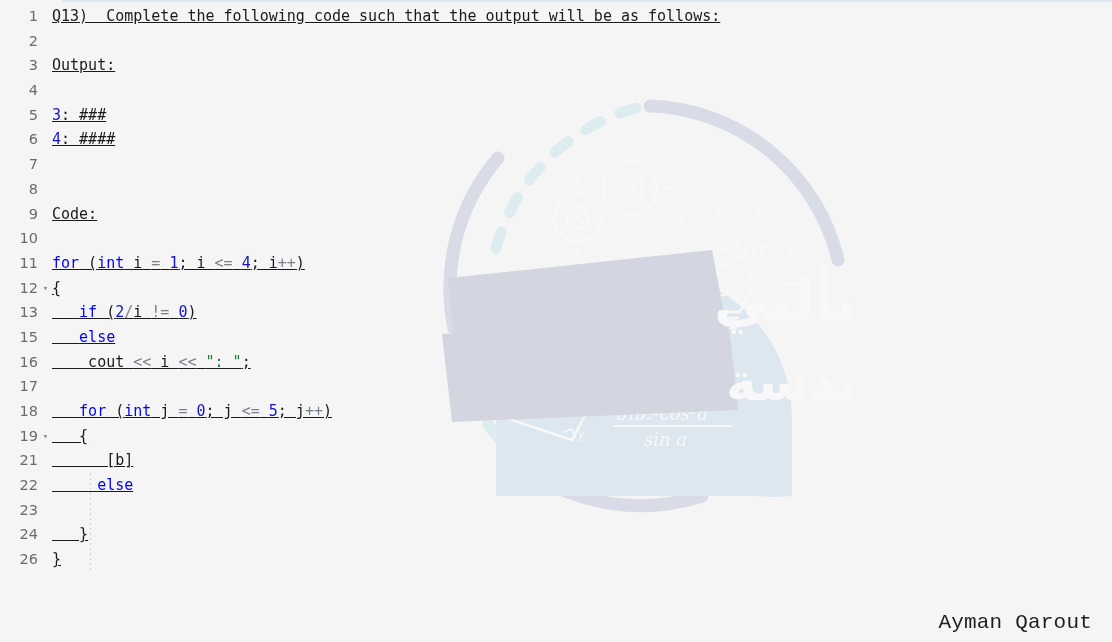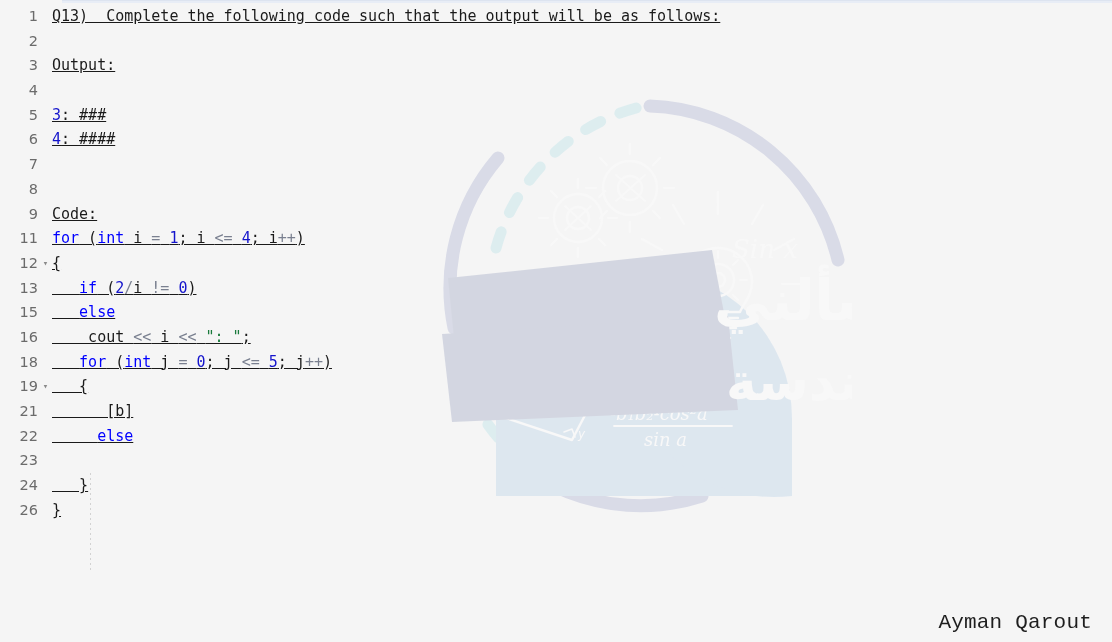--- a/index.html
+++ b/index.html
@@ -220,25 +220,27 @@
   <div id="editor">
       <div class="line"><span class="gutter-num">1</span><span class="code"><span class="pl">Q13)  Complete the following code such that the output will be as follows:</span></span></div>
       <div class="line"><span class="gutter-num">2</span><span class="code"></span></div>
       <div class="line"><span class="gutter-num">3</span><span class="code"><span class="pl">Output:</span></span></div>
       <div class="line"><span class="gutter-num">4</span><span class="code"></span></div>
       <div class="line"><span class="gutter-num">5</span><span class="code"><span class="num">3</span><span class="pl">: ###</span></span></div>
       <div class="line"><span class="gutter-num">6</span><span class="code"><span class="num">4</span><span class="pl">: ####</span></span></div>
       <div class="line"><span class="gutter-num">7</span><span class="code"></span></div>
       <div class="line"><span class="gutter-num">8</span><span class="code"></span></div>
       <div class="line"><span class="gutter-num">9</span><span class="code"><span class="pl">Code:</span></span></div>
+      <div class="line"><span class="gutter-num">10</span><span class="code"></span></div>
       <div class="line"><span class="gutter-num">11</span><span class="code"><span class="kw">for</span><span class="pl"> (</span><span class="kw">int</span><span class="pl"> i </span><span class="op">=</span><span class="pl"> </span><span class="num">1</span><span class="pl">; i </span><span class="op">&lt;=</span><span class="pl"> </span><span class="num">4</span><span class="pl">; i</span><span class="op">++</span><span class="pl">)</span></span></div>
       <div class="line"><span class="gutter-num">12</span><span class="fold">▾</span><span class="code"><span class="pl">{</span></span></div>
       <div class="line"><span class="gutter-num">13</span><span class="code"><span class="pl">   </span><span class="kw">if</span><span class="pl"> (</span><span class="num">2</span><span class="op">/</span><span class="pl">i </span><span class="op">!=</span><span class="pl"> </span><span class="num">0</span><span class="pl">)</span></span></div>
       <div class="line"><span class="gutter-num">15</span><span class="code"><span class="pl">   </span><span class="kw">else</span></span></div>
       <div class="line"><span class="gutter-num">16</span><span class="code"><span class="pl">    cout </span><span class="op">&lt;&lt;</span><span class="pl"> i </span><span class="op">&lt;&lt;</span><span class="pl"> </span><span class="str">": "</span><span class="pl">;</span></span></div>
+      <div class="line"><span class="gutter-num">17</span><span class="code"></span></div>
       <div class="line"><span class="gutter-num">18</span><span class="code"><span class="pl">   </span><span class="kw">for</span><span class="pl"> (</span><span class="kw">int</span><span class="pl"> j </span><span class="op">=</span><span class="pl"> </span><span class="num">0</span><span class="pl">; j </span><span class="op">&lt;=</span><span class="pl"> </span><span class="num">5</span><span class="pl">; j</span><span class="op">++</span><span class="pl">)</span></span></div>
       <div class="line"><span class="gutter-num">19</span><span class="fold">▾</span><span class="code"><span class="pl">   {</span></span></div>
       <div class="line"><span class="gutter-num">21</span><span class="code"><span class="pl">      [b]</span></span></div>
       <div class="line"><span class="gutter-num">22</span><span class="code"><span class="pl">     </span><span class="kw">else</span></span></div>
       <div class="line"><span class="gutter-num">23</span></div>
       <div class="line"><span class="gutter-num">24</span><span class="code"><span class="pl">   }</span></span></div>
       <div class="line"><span class="gutter-num">26</span><span class="code"><span class="pl">}</span></span></div>
       <div class="indent-guide" style="top: 469.3px; height: 98.8px;"></div>
     </div>
 

